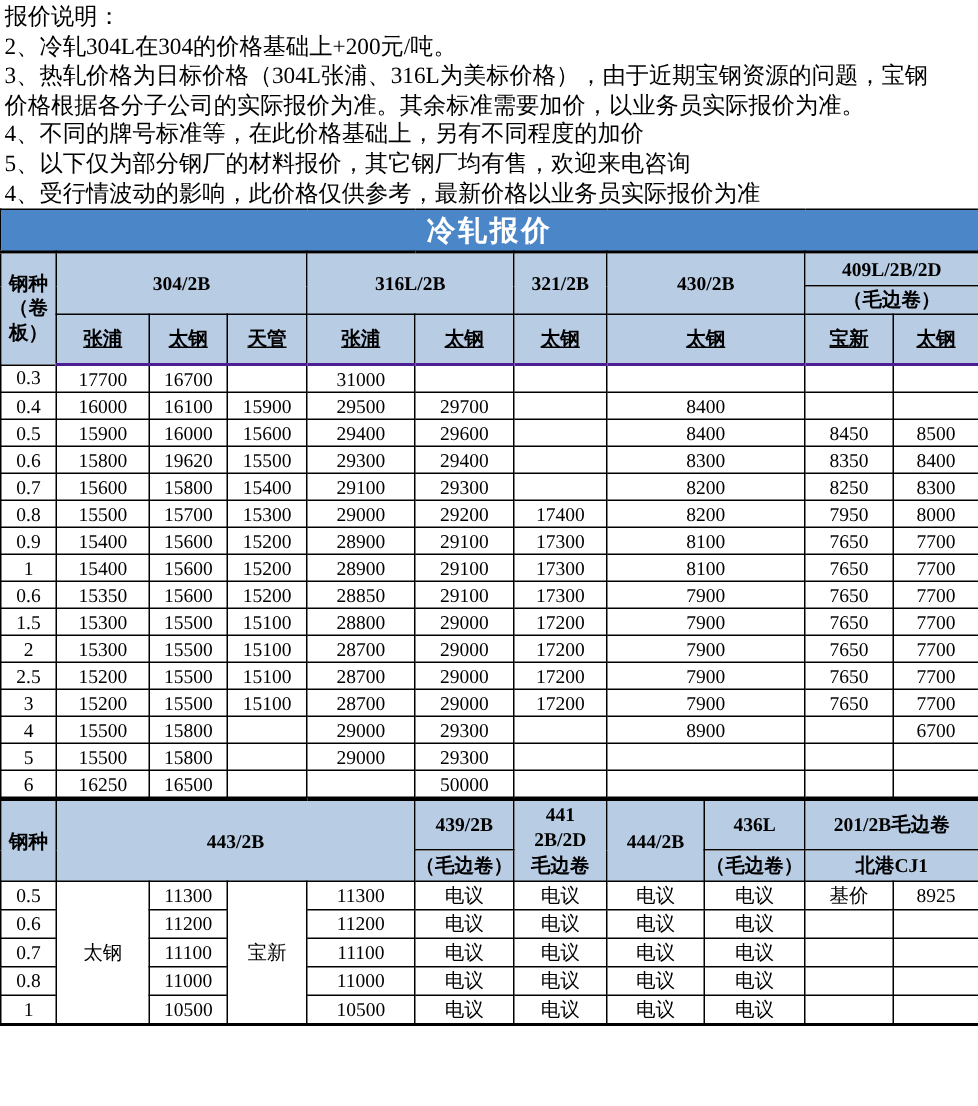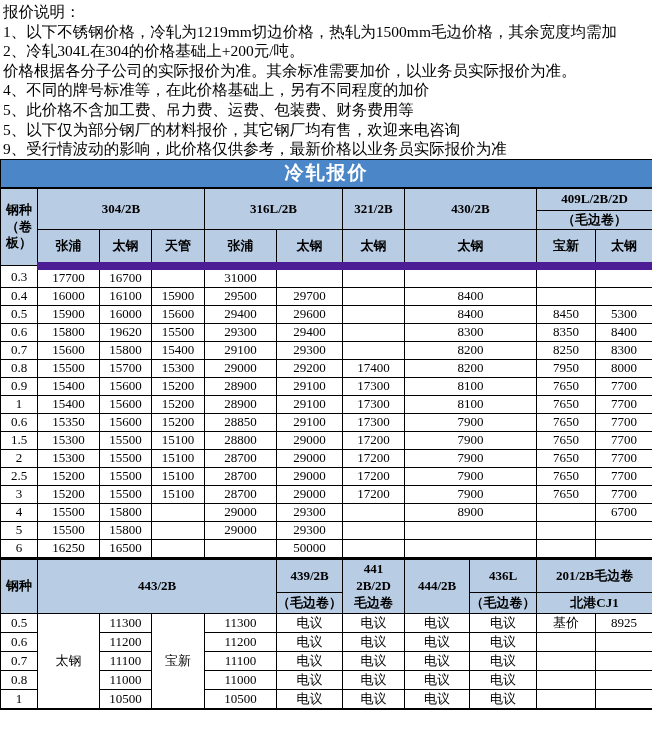--- a/index.html
+++ b/index.html
@@ -12,40 +12,39 @@
   
   table{border-collapse:collapse;table-layout:fixed;width:652px;}
   td,th{border:1px solid #000;text-align:center;vertical-align:middle;
         padding:0;overflow:hidden;white-space:nowrap;font-size:13px;}
   th{background:#b8cce4;font-weight:bold;}
 
   tr.title-row td{background:#4a86c8;color:#fff;font-size:19px;font-weight:bold;
                   height:27px;letter-spacing:2px;border-bottom:2px solid #000;}
   tr.gh1 th{height:21px;}
   tr.gh2 th{height:17px;}
-  tr.gh3 th{height:32px;border-bottom:8px solid #4c1d95;}
+  tr.gh3 th{height:32px;border-bottom:2px solid #4c1d95;text-decoration:underline;}
   .preline{white-space:pre-line;line-height:1.3;}
   tbody td{height:17px;background:#fff;}
 
   #table2{border-top:2px solid #000;border-bottom:2px solid #000;}
   tr.t2h1 th{height:32px;}
   tr.t2h2 th{height:20px;}
 </style>
 </head>
 <body>
 
 <div class="notes" id="notes">
     <div>报价说明：</div>
-    <div>1、以下不锈钢价格，冷轧为1219mm切边价格，热轧为1500mm毛边价格，其余宽度均需加</div>
     <div>2、冷轧304L在304的价格基础上+200元/吨。</div>
+    <div>3、热轧价格为日标价格（304L张浦、316L为美标价格），由于近期宝钢资源的问题，宝钢</div>
     <div>价格根据各分子公司的实际报价为准。其余标准需要加价，以业务员实际报价为准。</div>
     <div>4、不同的牌号标准等，在此价格基础上，另有不同程度的加价</div>
-    <div>5、此价格不含加工费、吊力费、运费、包装费、财务费用等</div>
     <div>5、以下仅为部分钢厂的材料报价，其它钢厂均有售，欢迎来电咨询</div>
-    <div>9、受行情波动的影响，此价格仅供参考，最新价格以业务员实际报价为准</div>
+    <div>4、受行情波动的影响，此价格仅供参考，最新价格以业务员实际报价为准</div>
   </div>
 
 <table id="table1">
   <colgroup>
     <col style="width:37px">
       <col style="width:62px">
       <col style="width:52px">
     <col style="width:53px">
       <col style="width:72px">
       <col style="width:66px">
@@ -112,21 +111,21 @@
       <tr>
         <td>0.5</td>
         <td>15900</td>
         <td>16000</td>
         <td>15600</td>
         <td>29400</td>
         <td>29600</td>
         <td></td>
         <td colspan="2">8400</td>
         <td>8450</td>
-        <td>5300</td>
+        <td>8500</td>
       </tr>
       <tr>
         <td>0.6</td>
         <td>15800</td>
         <td>19620</td>
         <td>15500</td>
         <td>29300</td>
         <td>29400</td>
         <td></td>
         <td colspan="2">8300</td>

